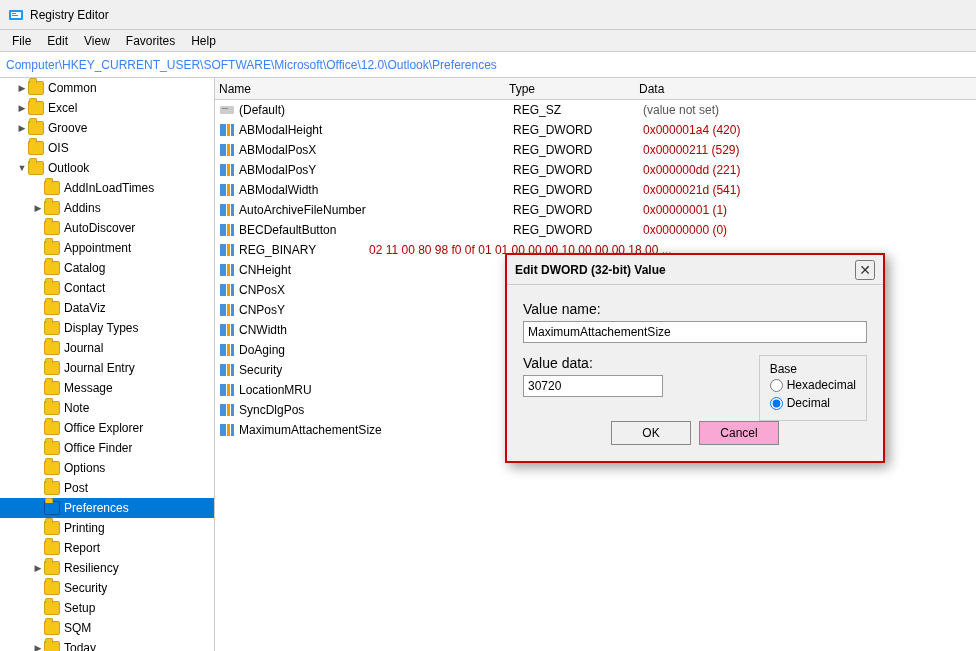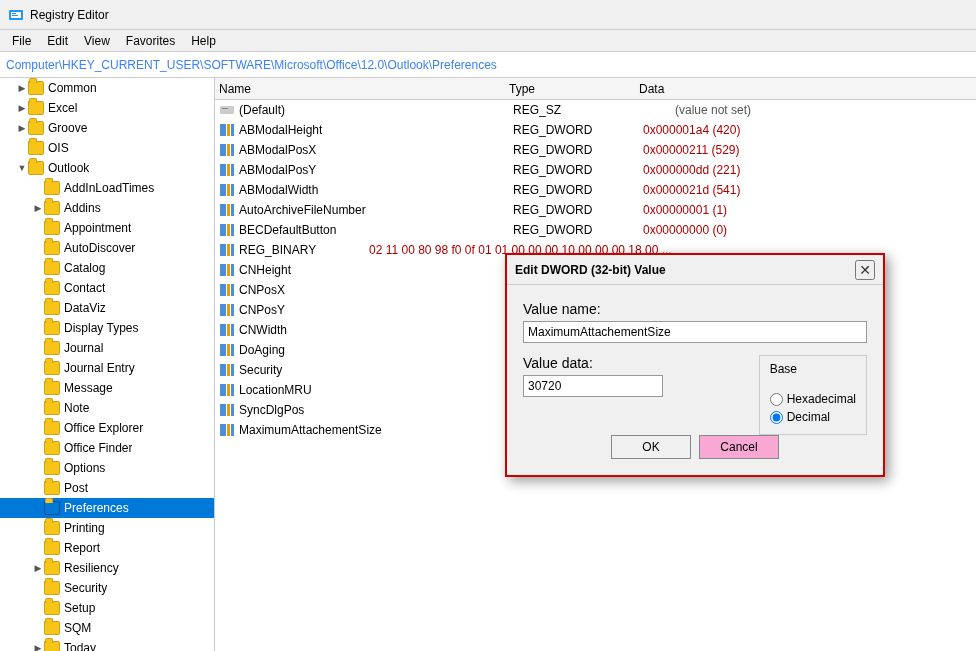--- a/index.html
+++ b/index.html
@@ -252,21 +252,21 @@
       background: #fff;
     }
 
     .dialog-base-group {
       border: 1px solid #ccc;
       padding: 6px 10px;
       margin-left: auto;
     }
     .dialog-base-title {
       font-size: 12px;
-      margin-bottom: 16px;
+      margin-bottom: 2px;
     }
     .radio-row {
       display: flex;
       align-items: center;
       gap: 4px;
       margin-bottom: 4px;
       font-size: 12px;
     }
 
     .dialog-buttons {
@@ -358,26 +358,26 @@
       <span class="tree-label">AddInLoadTimes</span>
     </div>
     <div class="tree-item indent-2">
       <span class="tree-toggle">▶</span>
       <span class="tree-folder-icon"></span>
       <span class="tree-label">Addins</span>
     </div>
     <div class="tree-item indent-2">
       <span class="tree-toggle" style="visibility:hidden">▶</span>
       <span class="tree-folder-icon"></span>
+      <span class="tree-label">AutoDiscover</span>
+    </div>
+    <div class="tree-item indent-2">
+      <span class="tree-toggle" style="visibility:hidden">▶</span>
+      <span class="tree-folder-icon"></span>
       <span class="tree-label">Appointment</span>
-    </div>
-    <div class="tree-item indent-2">
-      <span class="tree-toggle" style="visibility:hidden">▶</span>
-      <span class="tree-folder-icon"></span>
-      <span class="tree-label">AutoDiscover</span>
     </div>
     <div class="tree-item indent-2">
       <span class="tree-toggle" style="visibility:hidden">▶</span>
       <span class="tree-folder-icon"></span>
       <span class="tree-label">Catalog</span>
     </div>
     <div class="tree-item indent-2">
       <span class="tree-toggle" style="visibility:hidden">▶</span>
       <span class="tree-folder-icon"></span>
       <span class="tree-label">Contact</span>
@@ -487,21 +487,21 @@
 
       <div class="reg-row">
         <span class="reg-icon">
           <svg width="16" height="16" viewBox="0 0 16 16">
               <rect x="1" y="4" width="14" height="8" fill="#ccc" rx="1"></rect>
               <rect x="3" y="6" width="6" height="1" fill="#888"></rect>
             </svg>
         </span>
         <span class="reg-cell-name">(Default)</span>
         <span class="reg-cell-type">REG_SZ</span>
-        <span class="reg-cell-data" style="color:#555;margin-left:32px;">(value not set)</span>
+        <span class="reg-cell-data" style="color:#555;">(value not set)</span>
       </div>
 
       <div class="reg-row">
         <span class="reg-icon">
           <svg width="16" height="16" viewBox="0 0 16 16">
               <rect x="1" y="2" width="6" height="12" fill="#4a90d9"></rect>
               <rect x="8" y="2" width="3" height="12" fill="#e5a000"></rect>
               <rect x="12" y="2" width="3" height="12" fill="#4a90d9"></rect>
             </svg>
         </span>

